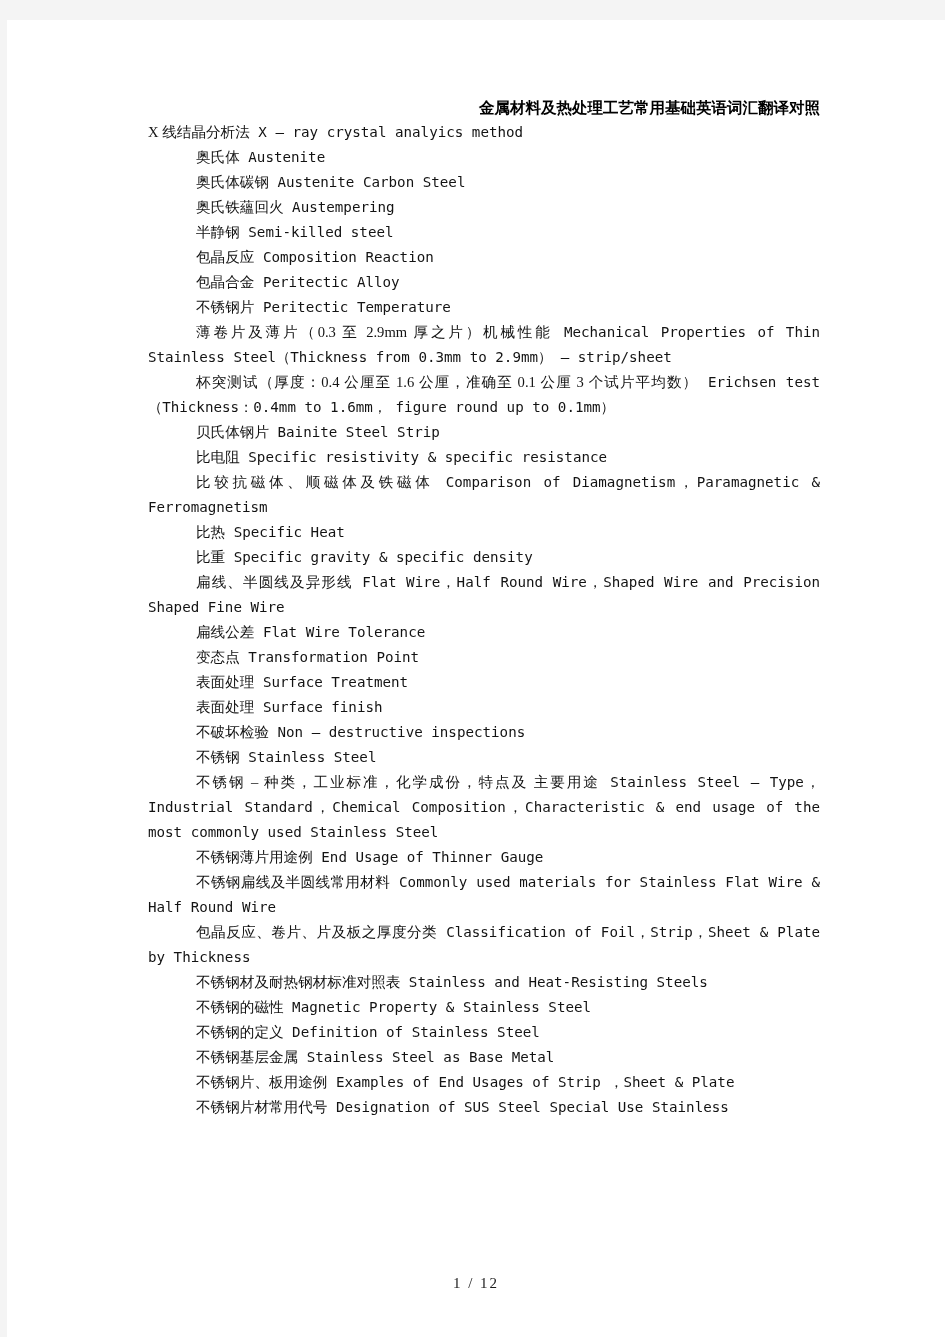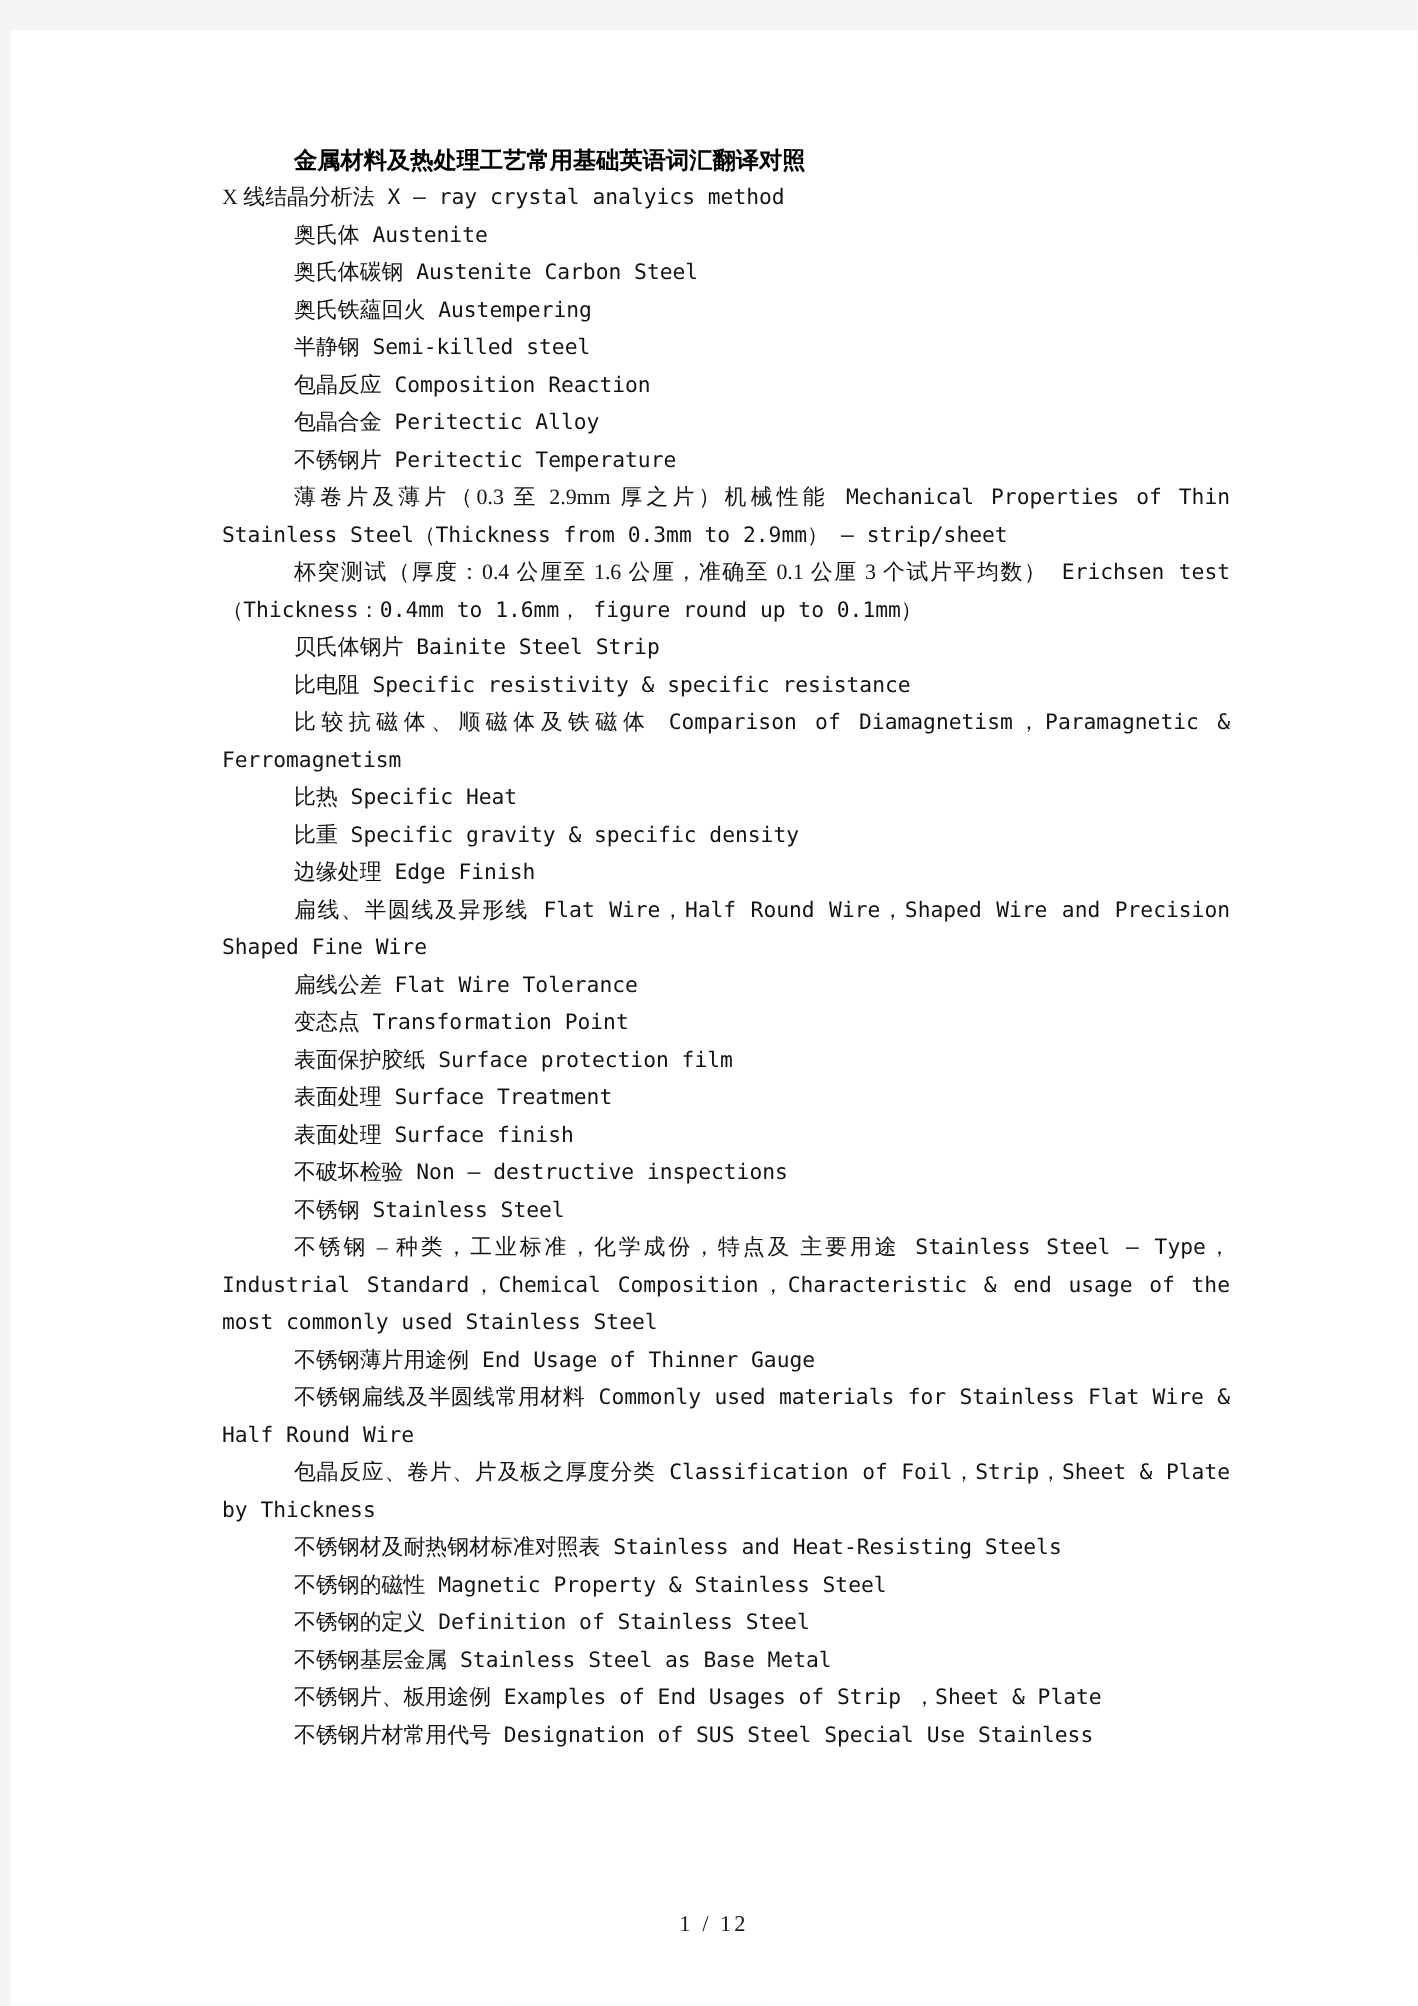--- a/index.html
+++ b/index.html
@@ -31,20 +31,21 @@
   }
   .doc-title {
     font-family: "Liberation Serif", "DejaVu Serif", serif;
     font-weight: bold;
     font-size: 15.5px;
     line-height: 25px;
     color: #000000;
     text-indent: 48px;
     letter-spacing: 0px;
     white-space: nowrap;
+    text-align: right;
   }
   .para {
     font-family: "DejaVu Sans Mono", "Liberation Mono", monospace;
     font-size: 14.2px;
     line-height: 25px;
     color: #131313;
     text-align: justify;
     text-justify: inter-character;
     word-spacing: 0px;
     margin: 0;
@@ -90,25 +91,23 @@
         <div class="para indent"><span class="cjk">包晶反应</span> <span class="mono">Composition Reaction</span></div>
         <div class="para indent"><span class="cjk">包晶合金</span> <span class="mono">Peritectic Alloy</span></div>
         <div class="para indent"><span class="cjk">不锈钢片</span> <span class="mono">Peritectic Temperature</span></div>
         <div class="para indent"><span class="cjk">薄卷片及薄片（0.3 至 2.9mm 厚之片）机械性能</span> <span class="mono">Mechanical Properties of Thin Stainless Steel（Thickness from 0.3mm to 2.9mm） – strip/sheet</span></div>
         <div class="para indent"><span class="cjk">杯突测试（厚度：0.4 公厘至 1.6 公厘，准确至 0.1 公厘 3 个试片平均数）</span> <span class="mono">Erichsen test （Thickness：0.4mm to 1.6mm， figure round up to 0.1mm）</span></div>
         <div class="para indent"><span class="cjk">贝氏体钢片</span> <span class="mono">Bainite Steel Strip</span></div>
         <div class="para indent"><span class="cjk">比电阻</span> <span class="mono">Specific resistivity &amp; specific resistance</span></div>
         <div class="para indent"><span class="cjk">比较抗磁体、顺磁体及铁磁体</span> <span class="mono">Comparison of Diamagnetism，Paramagnetic &amp; Ferromagnetism</span></div>
         <div class="para indent"><span class="cjk">比热</span> <span class="mono">Specific Heat</span></div>
         <div class="para indent"><span class="cjk">比重</span> <span class="mono">Specific gravity &amp; specific density</span></div>
-        <div class="para indent"><span class="cjk">边缘处理</span> <span class="mono">Edge Finish</span></div>
         <div class="para indent"><span class="cjk">扁线、半圆线及异形线</span> <span class="mono">Flat Wire，Half Round Wire，Shaped Wire and Precision Shaped Fine Wire</span></div>
         <div class="para indent"><span class="cjk">扁线公差</span> <span class="mono">Flat Wire Tolerance</span></div>
         <div class="para indent"><span class="cjk">变态点</span> <span class="mono">Transformation Point</span></div>
-        <div class="para indent"><span class="cjk">表面保护胶纸</span> <span class="mono">Surface protection film</span></div>
         <div class="para indent"><span class="cjk">表面处理</span> <span class="mono">Surface Treatment</span></div>
         <div class="para indent"><span class="cjk">表面处理</span> <span class="mono">Surface finish</span></div>
         <div class="para indent"><span class="cjk">不破坏检验</span> <span class="mono">Non – destructive inspections</span></div>
         <div class="para indent"><span class="cjk">不锈钢</span> <span class="mono">Stainless Steel</span></div>
         <div class="para indent"><span class="cjk">不锈钢 – 种类，工业标准，化学成份，特点及 主要用途</span> <span class="mono">Stainless Steel – Type，Industrial Standard，Chemical Composition，Characteristic &amp; end usage of the most commonly used Stainless Steel</span></div>
         <div class="para indent"><span class="cjk">不锈钢薄片用途例</span> <span class="mono">End Usage of Thinner Gauge</span></div>
         <div class="para indent"><span class="cjk">不锈钢扁线及半圆线常用材料</span> <span class="mono">Commonly used materials for Stainless Flat Wire &amp; Half Round Wire</span></div>
         <div class="para indent"><span class="cjk">包晶反应、卷片、片及板之厚度分类</span> <span class="mono">Classification of Foil，Strip，Sheet &amp; Plate by Thickness</span></div>
         <div class="para indent"><span class="cjk">不锈钢材及耐热钢材标准对照表</span> <span class="mono">Stainless and Heat-Resisting Steels</span></div>
         <div class="para indent"><span class="cjk">不锈钢的磁性</span> <span class="mono">Magnetic Property &amp; Stainless Steel</span></div>

